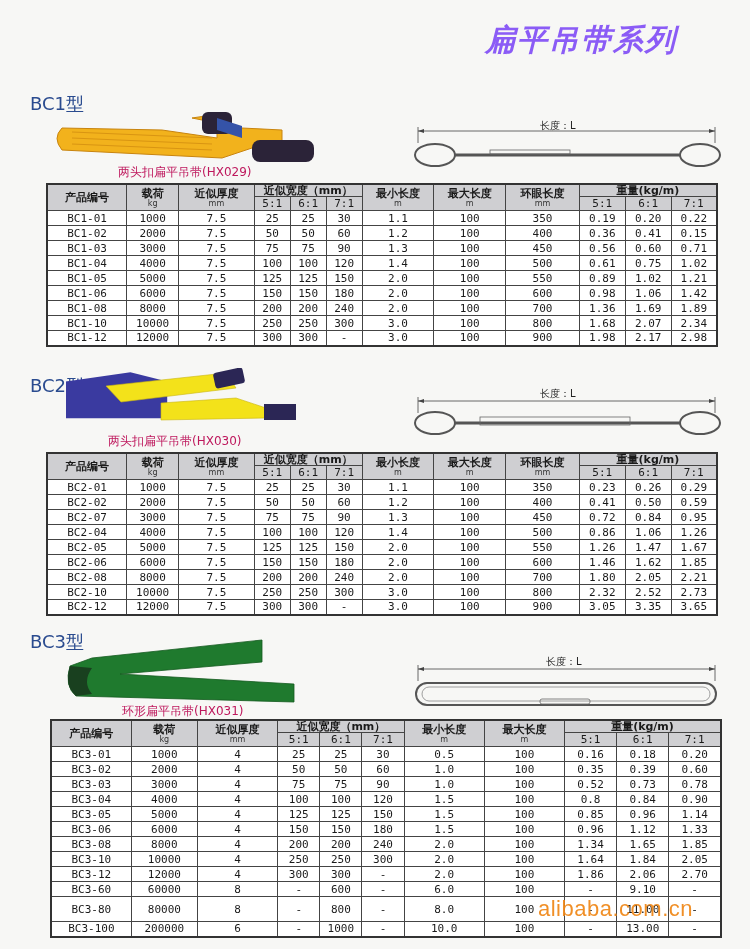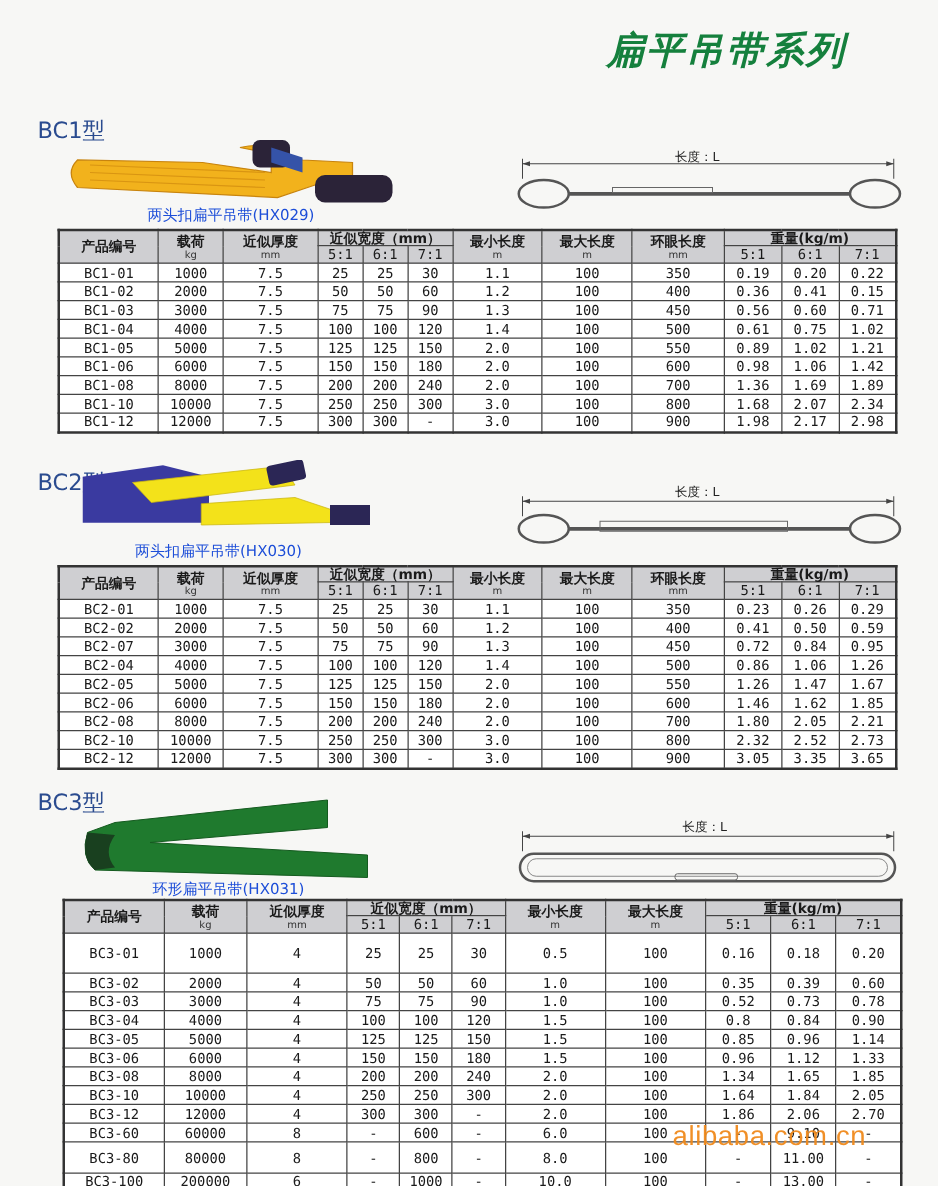--- a/index.html
+++ b/index.html
@@ -1,29 +1,29 @@
 <!DOCTYPE html>
 <html><head>
 <meta charset="utf-8">
 <style>
   * { box-sizing: border-box; margin: 0; padding: 0; }
   html, body { width: 750px; height: 949px; background: #f7f7f5; overflow: hidden; }
   body { position: relative; font-family: "DejaVu Sans", sans-serif; color: #1a1a1a; }
   .page-title {
     position: absolute; left: 485px; top: 20px;
     font-size: 30px; font-weight: bold; font-style: italic;
-    color: #15803d; letter-spacing: 2px;
+    color: #8b5cf6; letter-spacing: 2px;
     font-family: "DejaVu Sans", sans-serif;
   }
   .section-label {
     position: absolute; font-size: 18px; color: #2a4b8f;
     font-family: "DejaVu Sans", sans-serif;
   }
   .caption {
-    position: absolute; font-size: 12px; color: #1d4ed8;
+    position: absolute; font-size: 12px; color: #be185d;
     font-family: "DejaVu Sans", sans-serif;
   }
   .sling { position: absolute; }
   .diagram { position: absolute; }
   .diagram-label {
     position: absolute; font-size: 10px; color: #222;
     font-family: "DejaVu Sans", sans-serif;
   }
   table.spec {
     position: absolute; border-collapse: collapse;
@@ -432,21 +432,21 @@
     <tr>
       <th class="sub" style="width:42px; height:14px;">5:1</th>
       <th class="sub" style="width:42px;">6:1</th>
       <th class="sub" style="width:42px;">7:1</th>
       <th class="sub" style="width:52px;">5:1</th>
       <th class="sub" style="width:52px;">6:1</th>
       <th class="sub" style="width:52px;">7:1</th>
     </tr>
   </thead>
   <tbody id="bc3-body">
-      <tr style="height: 32px;">
+      <tr style="height: 15px;">
         <td>BC3-01</td>
         <td>1000</td>
         <td>4</td>
         <td>25</td>
         <td>25</td>
         <td>30</td>
         <td>0.5</td>
         <td>100</td>
         <td>0.16</td>
         <td>0.18</td>

